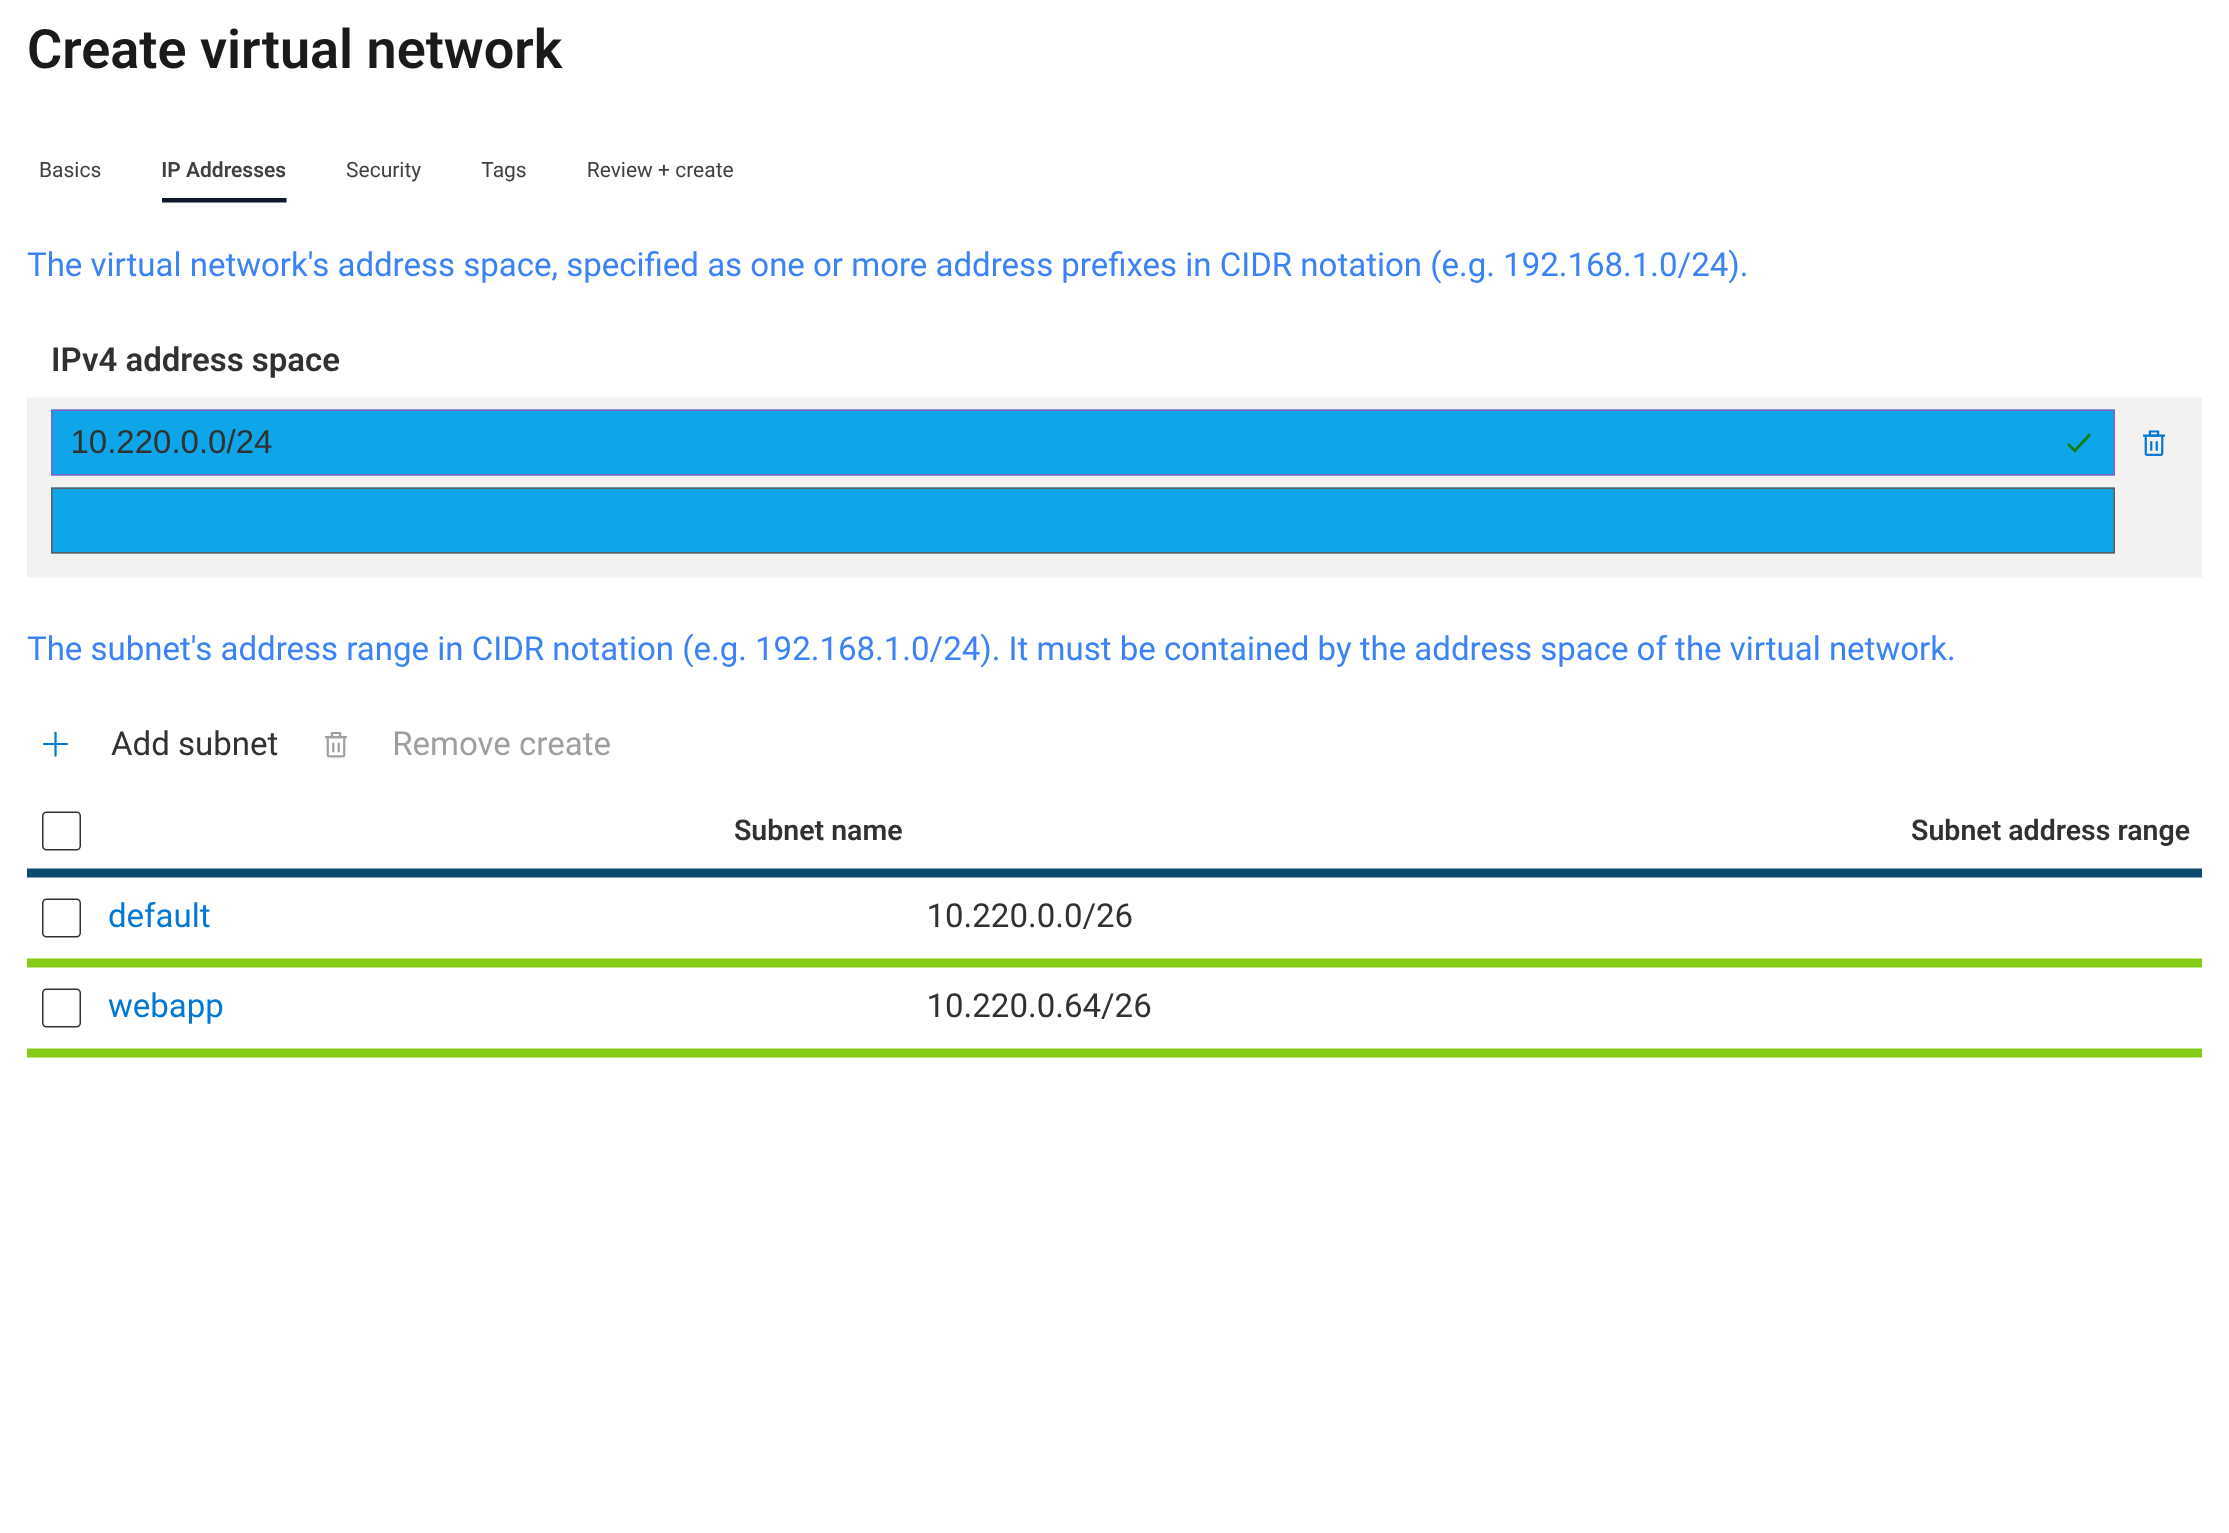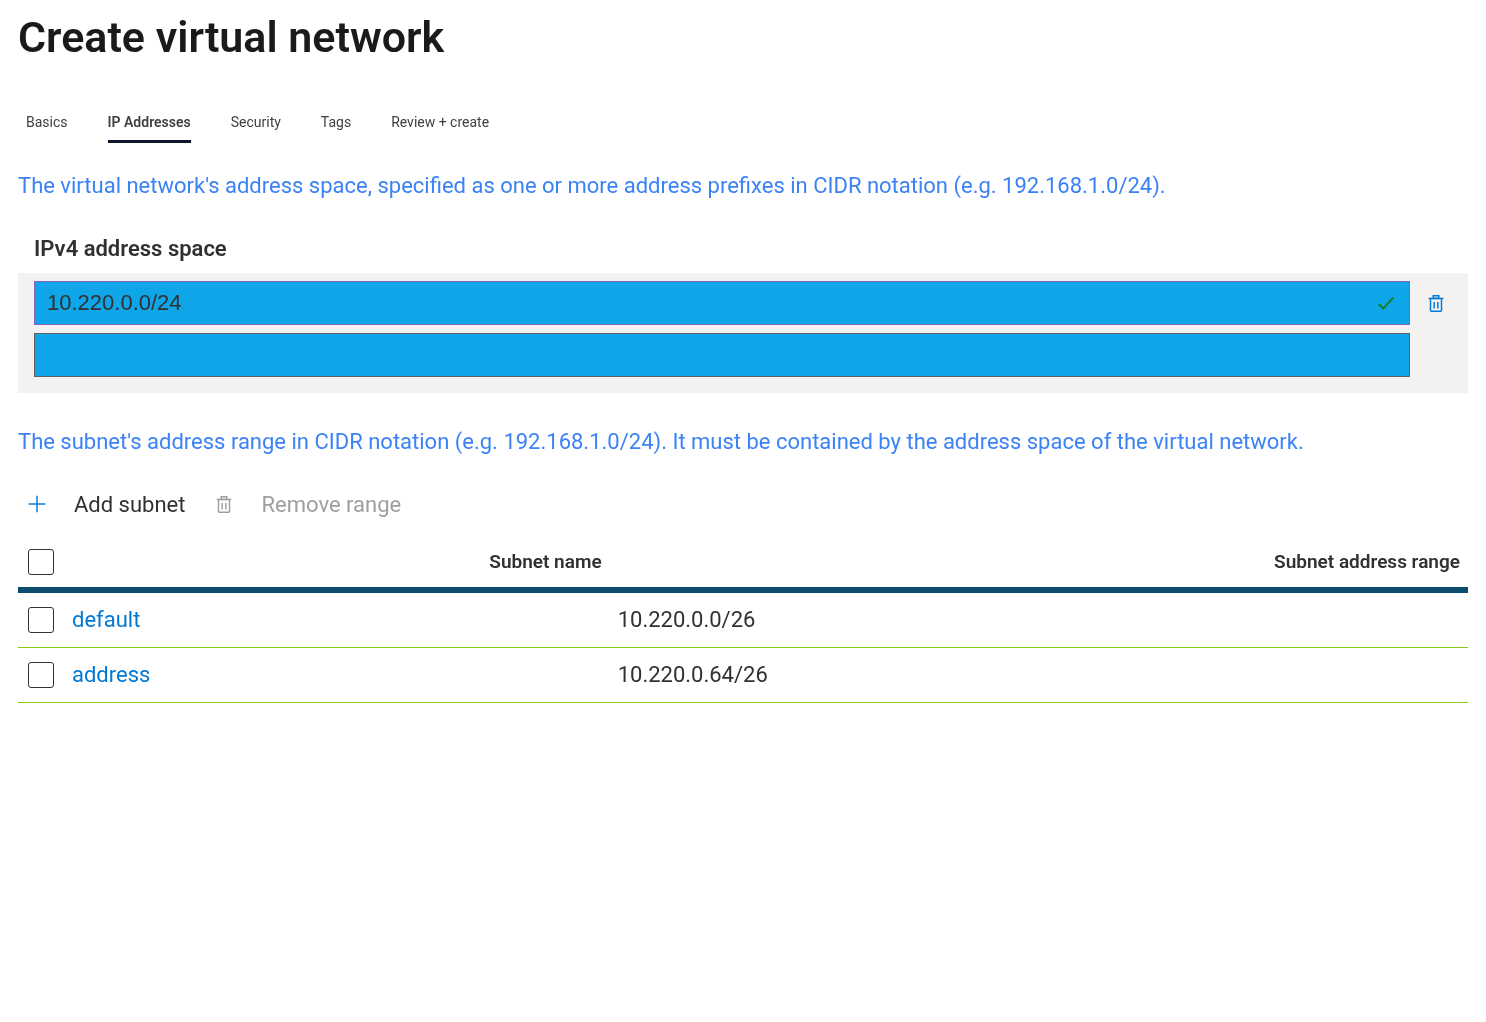--- a/index.html
+++ b/index.html
@@ -8,21 +8,21 @@
     padding: 0;
     font-family: "Segoe UI", -apple-system, BlinkMacSystemFont, Roboto, sans-serif;
     color: #323130;
     background: #fff;
   }
   .page {
     padding: 12px 18px 40px 18px;
     max-width: 1486px;
   }
   h1.page-title {
-    font-size: 43px;
+    font-size: 36px;
     font-weight: 600;
     margin: 0 0 48px 0;
     color: #1b1a19;
   }
   .tabs {
     display: flex;
     gap: 40px;
     border-bottom: none;
     padding: 0 8px;
     margin-bottom: 28px;
@@ -158,21 +158,21 @@
   .subnet-table th {
     text-align: right;
     font-size: 19px;
     font-weight: 600;
     padding: 12px 8px;
     border-bottom: 6px solid #0c4a6e;
   }
   .subnet-table td {
     font-size: 22px;
     padding: 14px 8px;
-    border-bottom: 1px solid #84cc16;
+    border-bottom: 6px solid #84cc16;
   }
   .subnet-table th.chk-col, .subnet-table td.chk-col {
     width: 46px;
     padding-left: 10px;
   }
   .subnet-link {
     color: #0078d4;
     cursor: pointer;
   }
   svg { display: block; }
@@ -241,21 +241,21 @@
     <div class="tool-btn disabled">
       <span class="trash-icon-disabled">
         <svg width="22" height="24" viewBox="0 0 24 24" fill="none" stroke="currentColor" stroke-width="1.6">
           <path d="M4 7h16"></path>
           <path d="M9 4h6v3H9z"></path>
           <path d="M6 7v13a1 1 0 0 0 1 1h10a1 1 0 0 0 1-1V7"></path>
           <line x1="10" y1="11" x2="10" y2="18"></line>
           <line x1="14" y1="11" x2="14" y2="18"></line>
         </svg>
       </span>
-      <span>Remove range</span>
+      <span>Remove create</span>
     </div>
   </div>
 
   <table class="subnet-table">
     <thead>
       <tr>
         <th class="chk-col">
           <div class="checkbox"></div>
         </th>
         <th>Subnet name</th>
@@ -267,18 +267,18 @@
         <td class="chk-col">
           <div class="checkbox"></div>
         </td>
         <td><span class="subnet-link">default</span></td>
         <td>10.220.0.0/26</td>
       </tr>
       <tr>
         <td class="chk-col">
           <div class="checkbox"></div>
         </td>
-        <td><span class="subnet-link">address</span></td>
+        <td><span class="subnet-link">webapp</span></td>
         <td>10.220.0.64/26</td>
       </tr>
     </tbody>
   </table>
 </div>
 
 </body></html>

